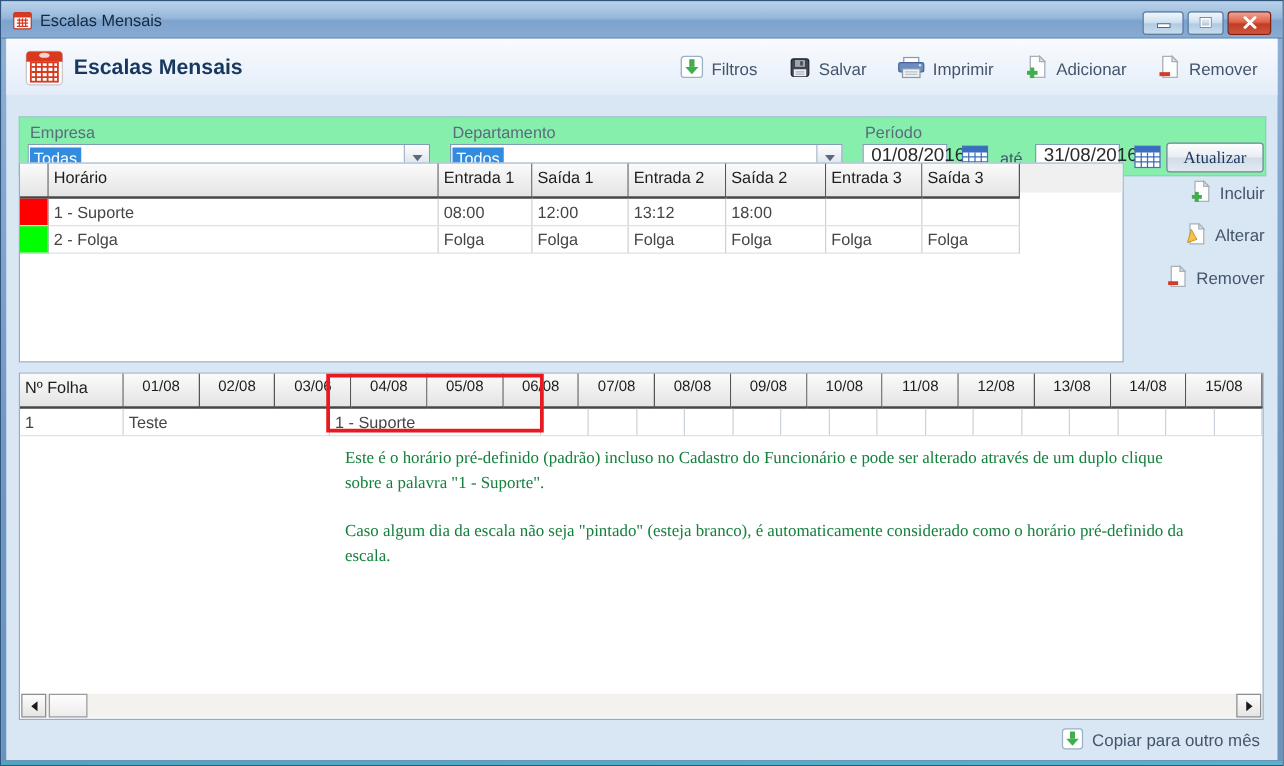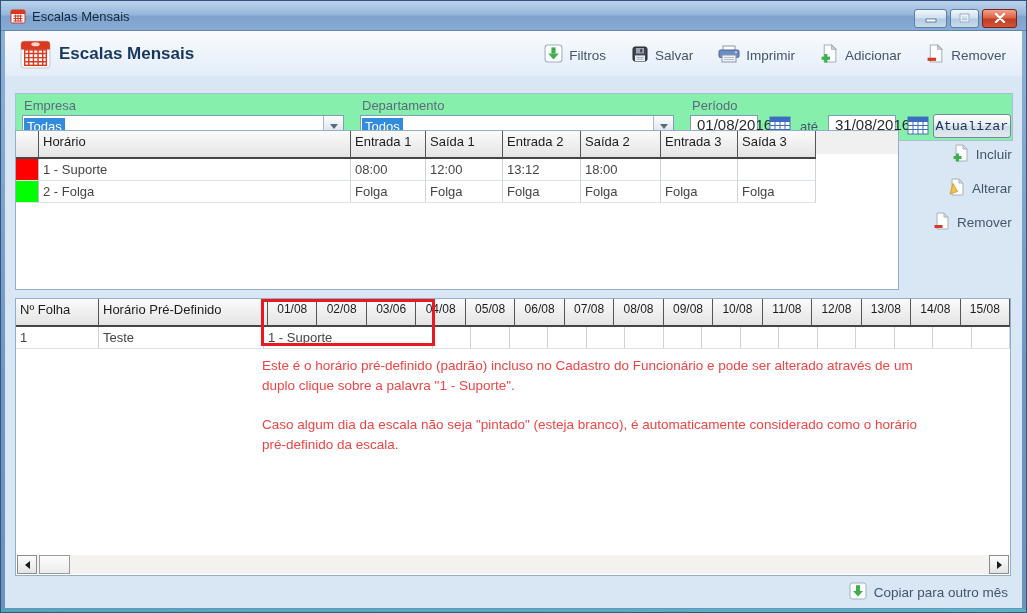--- a/index.html
+++ b/index.html
@@ -48,21 +48,21 @@
   .combo .spacer{flex:1;}
   .combo .drop{width:20px; height:20px; border-left:1px solid #a9b9c9;
     background:linear-gradient(#fdfdfd,#e9edf3 50%,#d7dee8); display:flex; align-items:center; justify-content:center;}
   .arrow-down{width:0;height:0;border-left:4px solid transparent;border-right:4px solid transparent;border-top:5px solid #5a6a7a;}
   .dateinput{position:absolute; top:21px; height:22px; width:68px; background:#fff; border:1px solid #7f9db9;
     font-size:15px; color:#2a2a2a; padding:0 0 0 6px;}
   .calbtn{position:absolute; top:22px; width:23px; height:20px; background:transparent; border:none; padding:0; cursor:default;}
   .atelabel{position:absolute; top:25px; font-size:13px; color:#44546a;}
   .updatebtn{position:absolute; left:917px; top:20px; width:78px; height:24px; border-radius:3px;
     border:1px solid #76889b; background:linear-gradient(#fefefe,#e8edf3 48%,#d3dce6 52%,#e2e9f1);
-    font-family:Liberation Mono, monospace; font-size:13.5px; color:#17375e; cursor:default;}
+    font-family:Liberation Serif, serif; font-size:13.5px; color:#17375e; cursor:default;}
 
   
   .panel{position:absolute; background:#fff; border:1px solid #92aec8;}
   .t1{left:10px; top:99px; width:884px; height:160px;}
   .t2{left:10px; top:267px; width:996px; height:278px;}
 
   .hrow,.trow{display:flex;}
   .hcell{height:28px; background:linear-gradient(#fbfbfb,#e4e4e4);
     border-right:1px solid #565656; border-bottom:2px solid #454545;
     padding:3px 0 0 4px; font-size:13px; color:#1c1c1c; white-space:nowrap; overflow:hidden;}
@@ -78,22 +78,22 @@
   .t2c0{width:83px;} .t2c1{width:165px;} .t2c2{width:169px;}
   .t2cd{flex:1; padding:3px 0 0 0; text-align:center; font-size:12px;}
   .t2cdb{flex:1; padding:0;}
 
   .sideactions{position:absolute; left:928px; top:113px; display:flex; flex-direction:column; gap:13px;}
   .sidebtn{display:flex; align-items:center; gap:6px; background:transparent; border:none;
     font-family:"Liberation Sans",sans-serif; font-size:13.5px; color:#44546a; cursor:default;justify-content:flex-end;}
 
   .redbox{position:absolute; left:245px; top:0px; width:174px; height:47px;
     border:3px solid #e8191f; pointer-events:none;}
-  .annotation{position:absolute; left:246px; top:57px; width:676px; font-size:13.5px;
-    line-height:20px; color:#ef4444;}
+  .annotation{position:absolute; left:260px; top:57px; width:676px; font-size:13.5px;
+    line-height:20px; color:#15803d;font-family:Liberation Serif, serif;}
   .annotation p{margin:0 0 19px 0;}
 
   
   .hscroll{position:absolute; left:1px; right:1px; bottom:1px; height:19px; background:#f3f2ef;}
   .sbtn{position:absolute; top:0; width:20px; height:19px;
     background:linear-gradient(#fdfdfd,#e4e4e4); border:1px solid #8c8c8c;
     display:flex; align-items:center; justify-content:center; cursor:default; padding:0;}
   .sbtn.left{left:0;} .sbtn.right{right:0;}
   .sthumb{position:absolute; left:22px; top:0; width:31px; height:19px;
     background:linear-gradient(#fdfdfd,#ececec); border:1px solid #9a9a9a;}
@@ -316,21 +316,20 @@
               <rect x="1.5" y="13" width="8" height="3" fill="#d23b2a"></rect>
             </svg>
         </span>
         <span>Remover</span>
       </button>
     </div>
 
     <div class="panel t2">
       <div class="hrow">
           <div class="hcell t2c0">Nº Folha</div>
-          <div class="hcell t2c2">Horário Pré-Definido</div>
           <div class="hcell t2cd">01/08</div>
           <div class="hcell t2cd">02/08</div>
           <div class="hcell t2cd">03/06</div>
           <div class="hcell t2cd">04/08</div>
           <div class="hcell t2cd">05/08</div>
           <div class="hcell t2cd">06/08</div>
           <div class="hcell t2cd">07/08</div>
           <div class="hcell t2cd">08/08</div>
           <div class="hcell t2cd">09/08</div>
           <div class="hcell t2cd">10/08</div>

